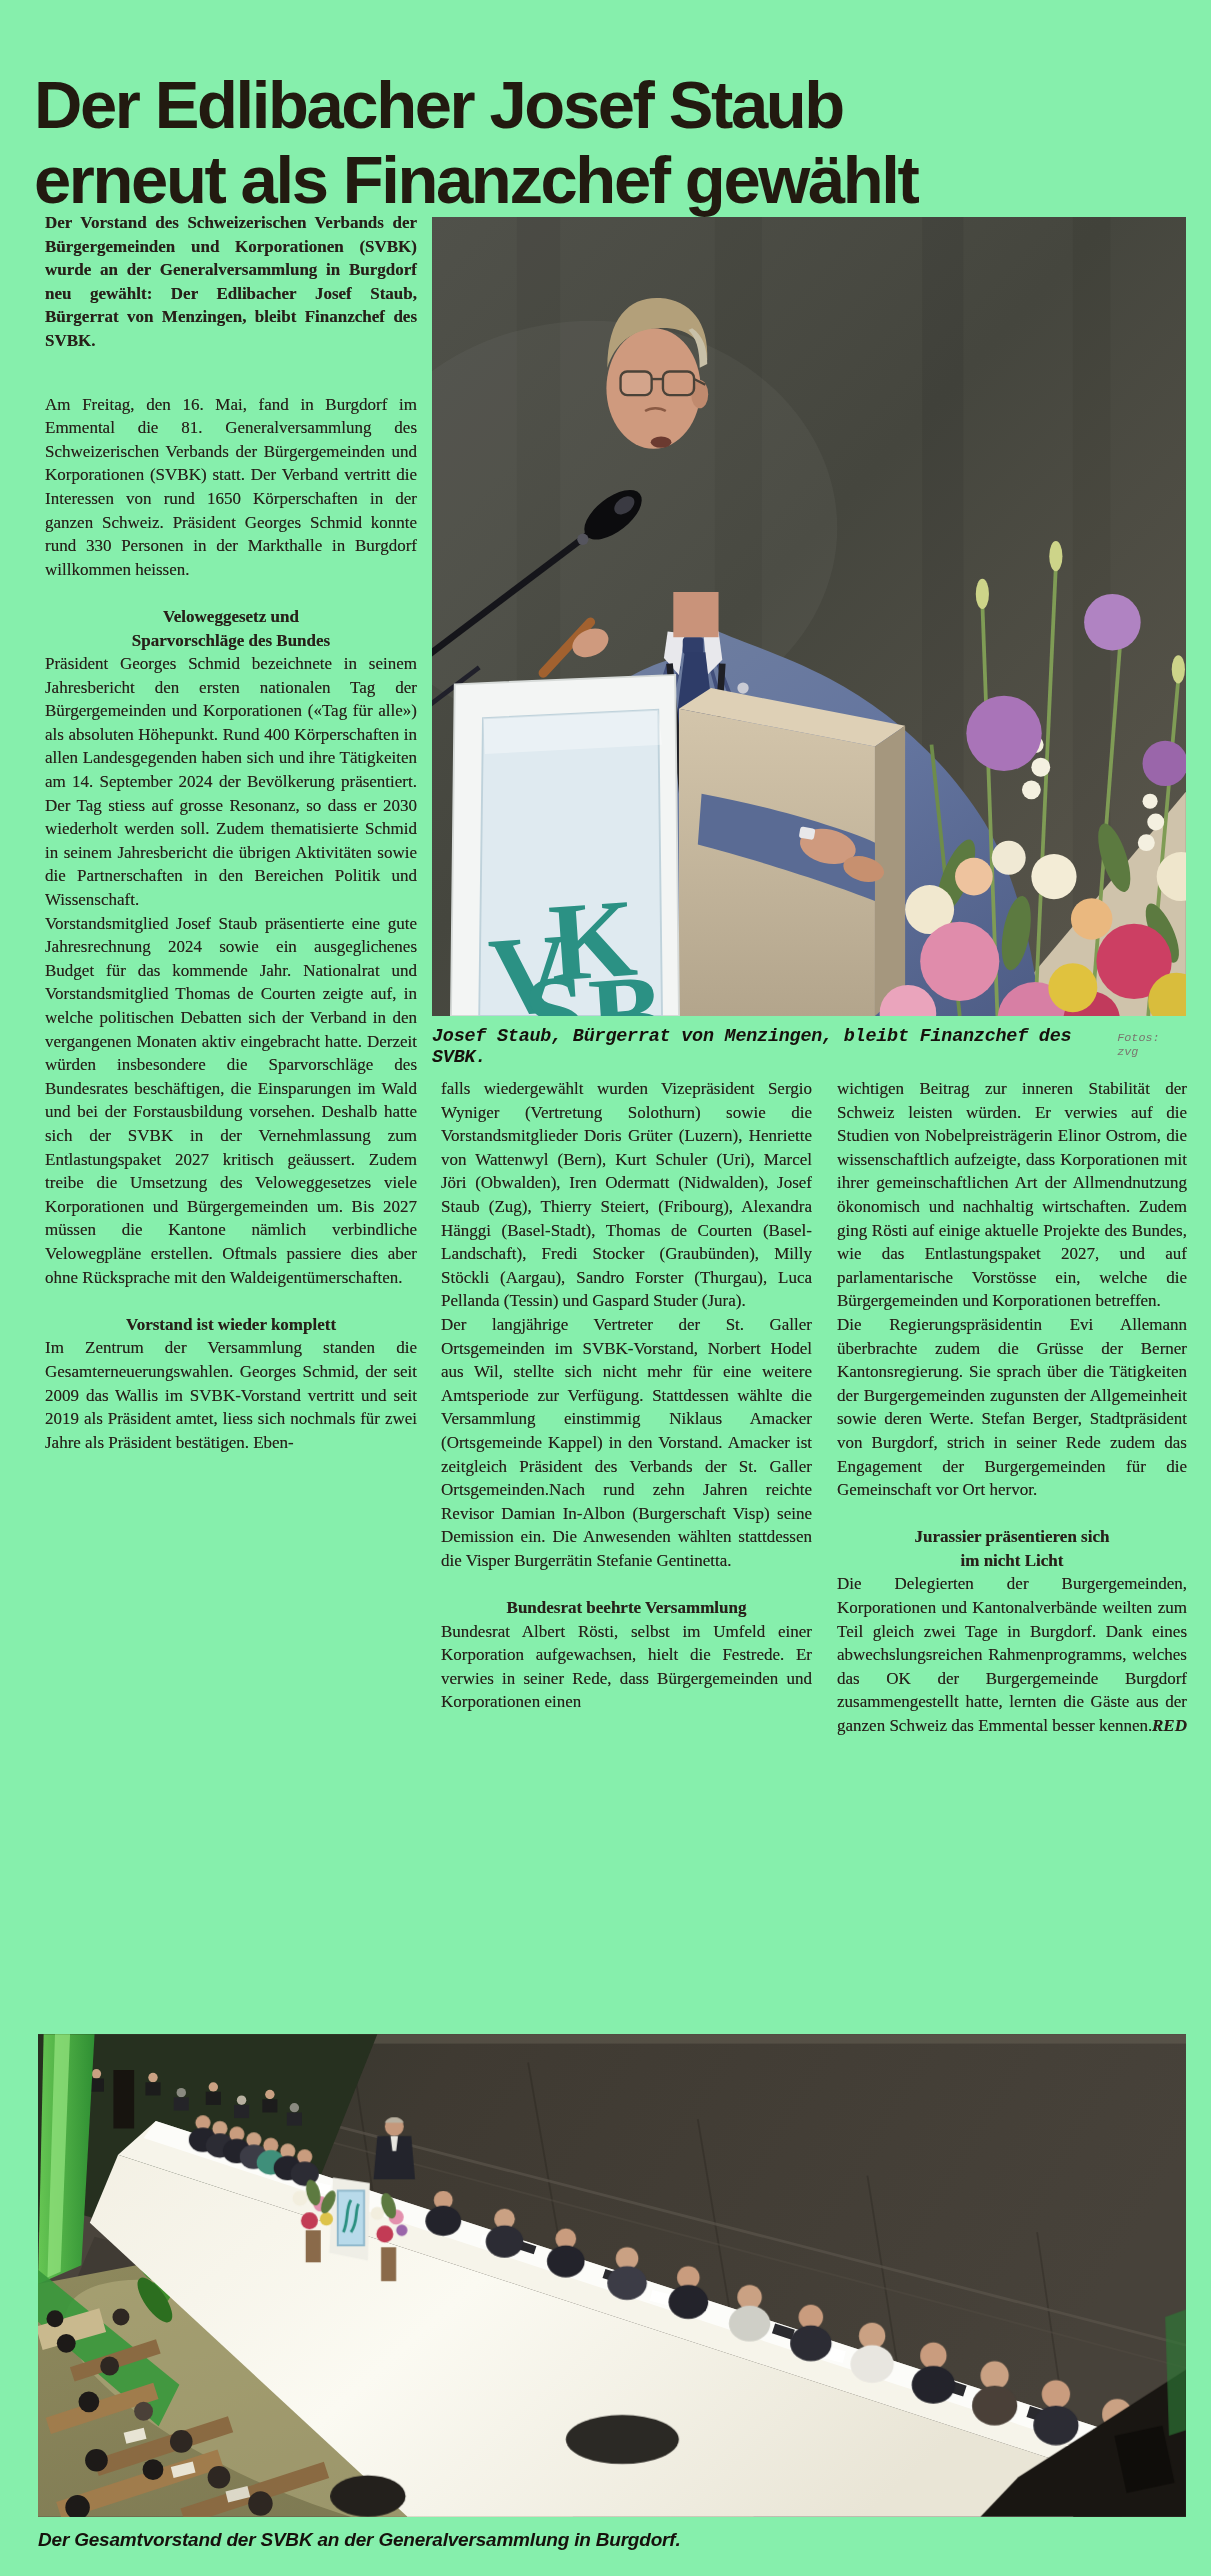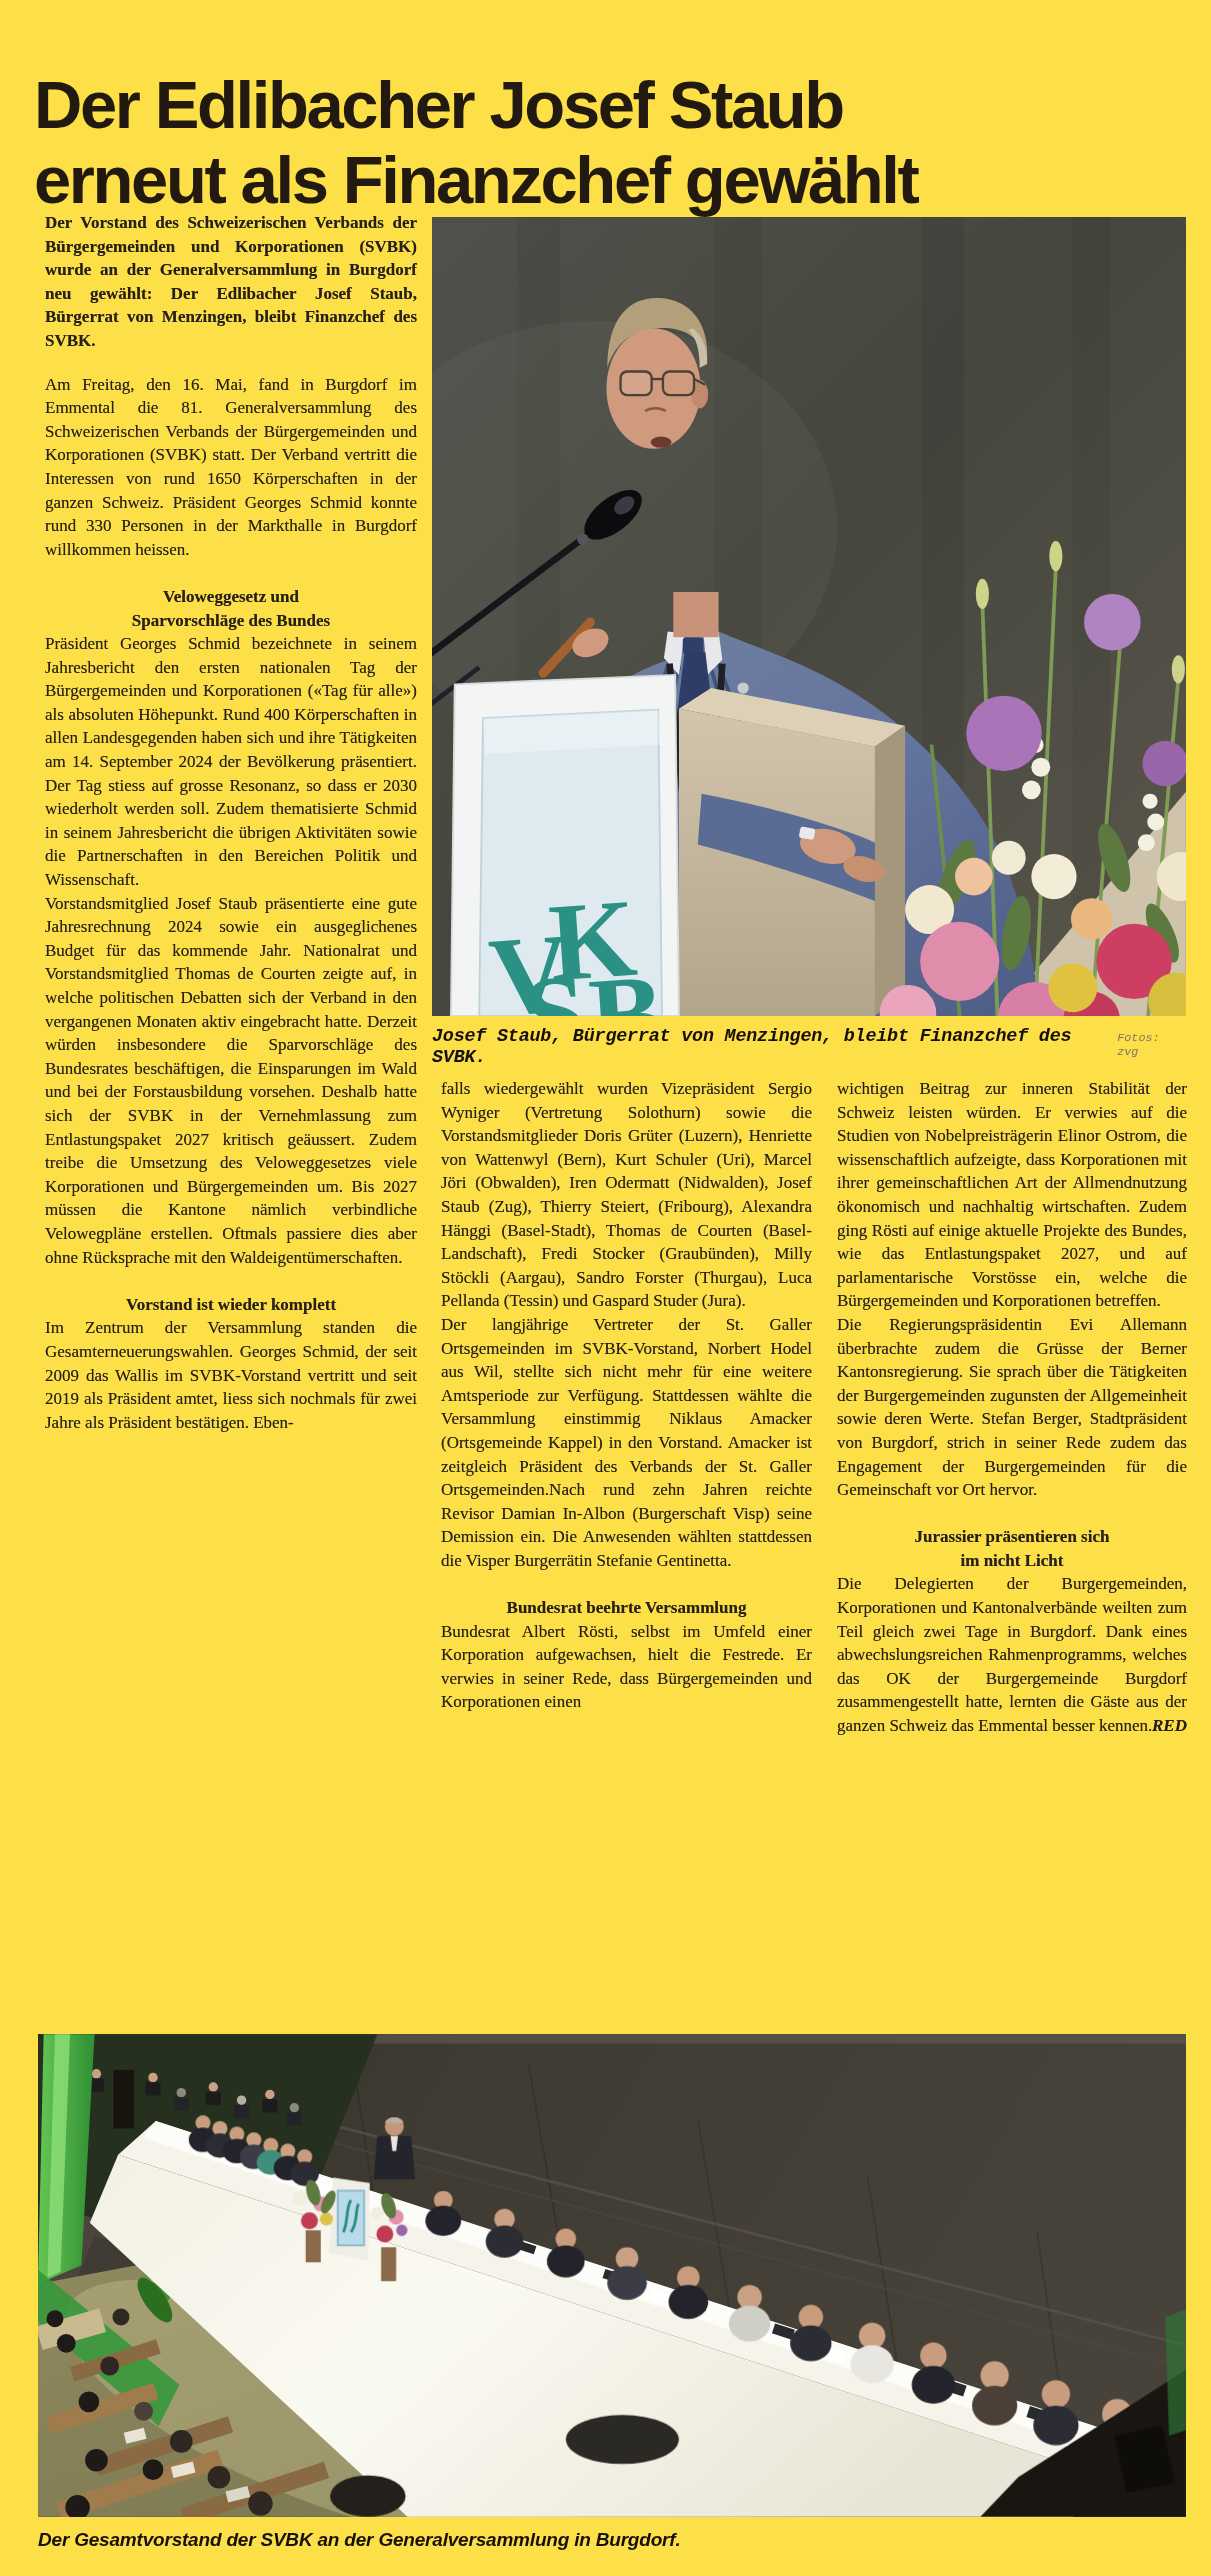--- a/index.html
+++ b/index.html
@@ -1,27 +1,27 @@
 <!DOCTYPE html>
 <html style="font-size:15px"><head>
 <meta charset="utf-8">
 <style>
   html,body{margin:0;padding:0;background:#e9e9e7;}
-  .page{position:relative;width:1211px;height:2576px;margin:0 auto;background:#fde047;
+  .page{position:relative;width:1211px;height:2576px;margin:0 auto;background:#86efac;
         font-family:"Liberation Serif",serif;overflow:hidden;}
   .headline{position:absolute;left:34px;top:22.6px;width:1155px;
         font-family:"Liberation Sans",sans-serif;font-weight:bold;
         font-size:67px;line-height:75px;letter-spacing:-2.4px;color:#221a10;}
   .col{position:absolute;font-size:17px;line-height:23.6px;text-align:justify;
        color:#272019;text-shadow:0 0 0.6px rgba(39,32,25,.5);}
   .col-left{left:45px;top:211px;width:372px;}
   .col-mid{left:441px;top:1077px;width:371px;}
   .col-right{left:837px;top:1077px;width:350px;}
   .para{margin:0;}
-  .gap{margin-top:20px;}
+  .gap{margin-top:40px;}
   .lead{font-weight:bold;margin:0;}
   .subhead{font-weight:bold;margin:23.6px 0 0 0;text-align:center;}
   .byline{text-align:right;font-style:italic;font-weight:bold;margin-top:-23.6px;}
   .caption-row{position:absolute;left:432px;top:1026px;width:754px;display:flex;
        justify-content:space-between;align-items:baseline;
        font-family:Liberation Mono, monospace;}
   .caption{font-weight:bold;font-style:italic;font-size:18.4px;color:#16110c;letter-spacing:-0.2px;}
   .credit{font-style:italic;font-size:11.8px;color:#7a766f;}
   .bottom-caption{position:absolute;left:38px;top:2529px;width:1084px;
        font-family:"Liberation Sans",sans-serif;font-weight:bold;font-style:italic;

